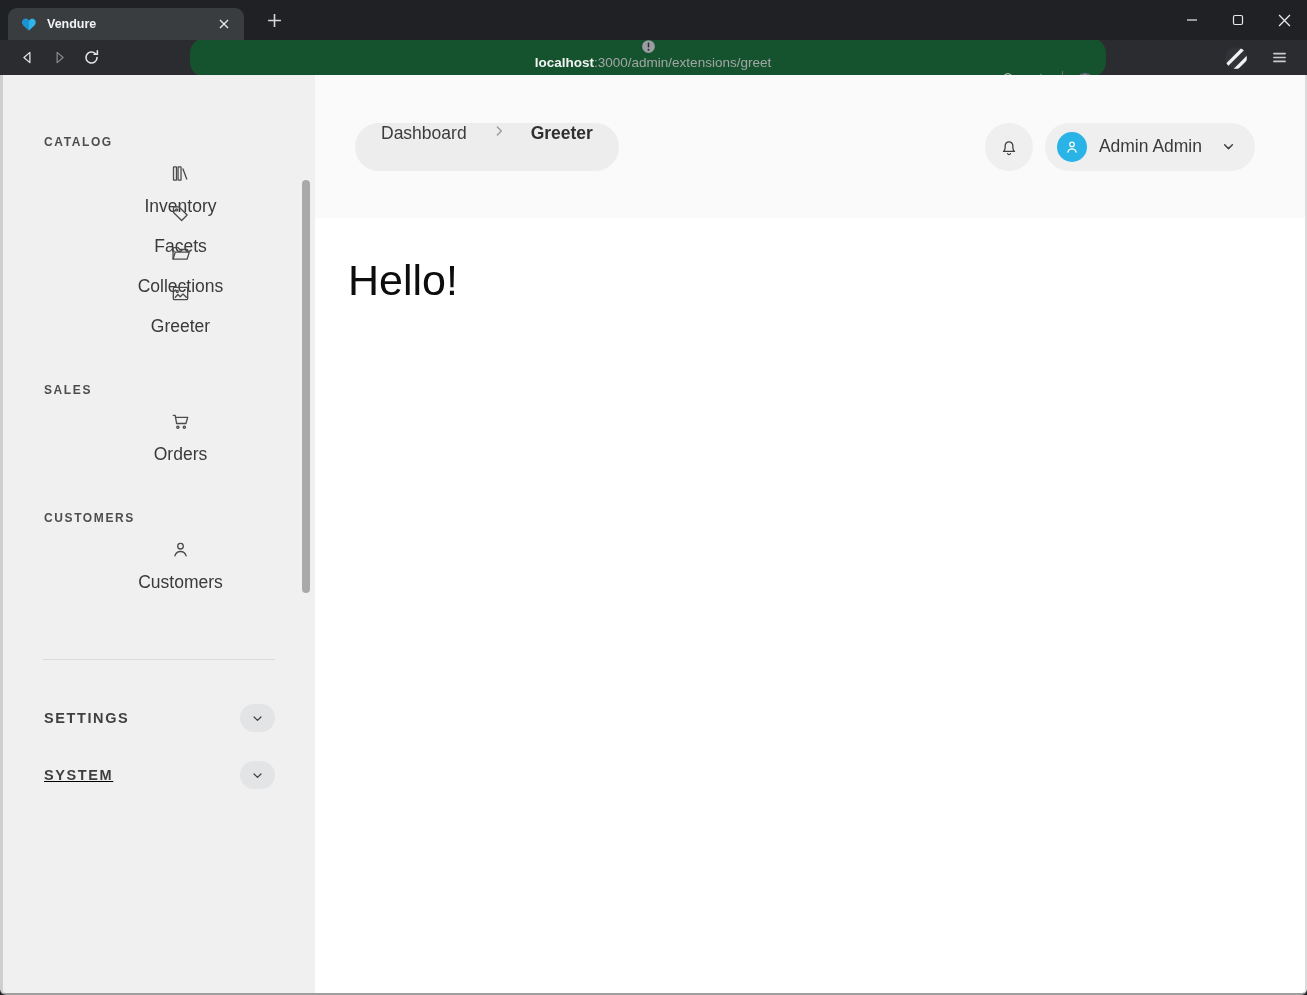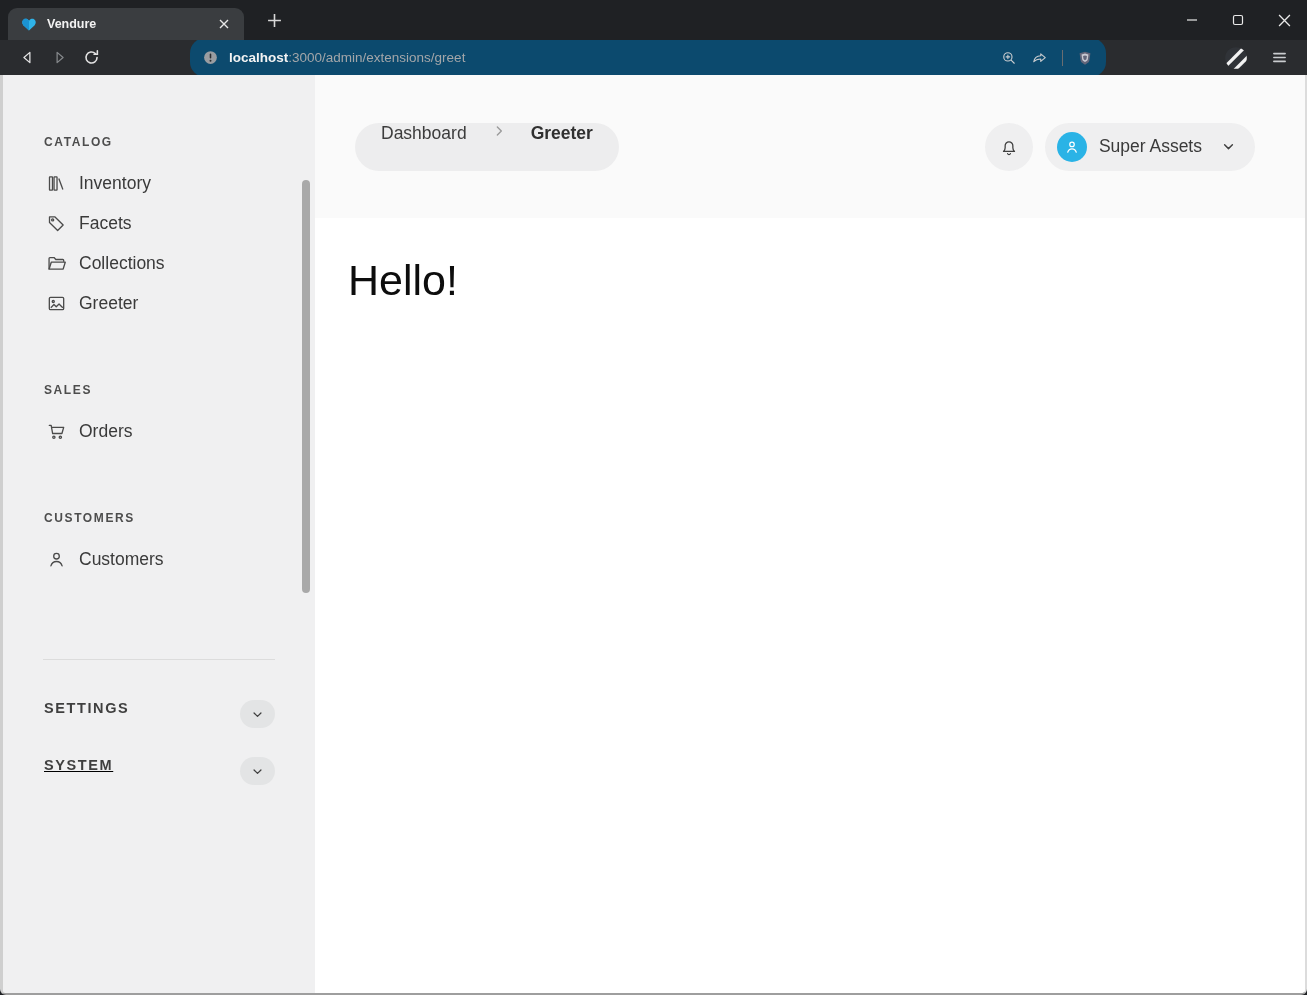--- a/index.html
+++ b/index.html
@@ -22,22 +22,22 @@
   .icon-btn { display:flex; align-items:center; justify-content:center; border:none; background:transparent; cursor:pointer; }
   .tab-close { width:20px; height:20px; border-radius:4px; }
   .newtab { width:28px; height:28px; margin-left:16px; align-self:center; border-radius:6px; }
   .win-controls { position:absolute; right:0; top:0; height:40px; display:flex; }
   .win-btn { width:46px; height:40px; display:flex; align-items:center; justify-content:center; background:transparent; border:none; cursor:pointer; }
 
   
   .toolbar { height:35px; background:#2a2c2f; display:flex; align-items:center; padding:0 12px; flex:none; }
   .nav-btn { width:30px; height:28px; margin-right:2px; border-radius:6px; }
   .addressbar {
-    height:39px; width:916px; margin-left:82px; background:#0c4a6e;
-    border-radius:15px; display:flex; align-items:center; padding:0 12px; cursor:text;
+    height:39px; width:916px; margin-left:82px; background:#14532d;
+    border-radius:15px; display:flex; align-items:center; padding:0 12px; cursor:text;flex-direction:column;
   }
   .url { margin-left:10px; font-size:13.5px; white-space:nowrap; }
   .url .host { color:#f3f3f3; font-weight:bold; }
   .url .rest { color:#a3a6a9; }
   .address-right { margin-left:auto; display:flex; align-items:center; gap:13px; }
   .addr-divider { width:1px; height:16px; background:#6a6d70; }
   .toolbar-spacer { flex:1; }
   .profile-btn { width:26px; height:26px; border-radius:50%; margin-right:16px; }
   .menu-btn { width:28px; height:28px; margin-right:2px; }
 
@@ -52,27 +52,27 @@
   .sidebar { width:312px; flex:none; background:#f0f0f1; position:relative; }
   .logo { margin:40px 0 0 40px; font-size:31px; font-weight:bold; color:#19b4e8; letter-spacing:-0.5px; line-height:34px; }
   .logo sup { font-size:10px; vertical-align:22px; font-weight:bold; }
   .section-label {
     margin:60px 0 0 41px; font-size:12px; letter-spacing:1.6px;
     color:#4d4d4d; font-weight:bold; text-transform:uppercase;
   }
   .nav-list { margin-top:14px; list-style:none; }
   .nav-item {
     height:40px; display:flex; align-items:center; padding-left:43px; gap:12px;
-    color:#3a3a3a; font-size:17.5px; cursor:pointer;
+    color:#3a3a3a; font-size:17.5px; cursor:pointer;flex-direction:column;
   }
   .nav-item svg { color:#4b4b4b; flex:none; }
   .sidebar-divider { margin:80px 0 0 40px; width:232px; border-top:1px solid #dcdcdc; }
   .collapse-row {
     margin:40px 40px 0 41px; width:231px; height:36px;
-    display:flex; justify-content:space-between; 
+    display:flex; justify-content:space-between; align-items:center;
   }
   .collapse-row + .collapse-row { margin-top:21px;text-decoration:underline; }
   .collapse-label { font-size:14.5px; letter-spacing:1.6px; color:#3f3f3f; font-weight:bold; }
   .collapse-pill {
     width:35px; height:28px; border-radius:14px; background:#e3e4e5;
     display:flex; align-items:center; justify-content:center; border:none; cursor:pointer; color:#3f3f3f;
   }
   .side-scrollbar { position:absolute; right:5px; top:105px; width:8px; height:413px; border-radius:4px; background:#a9a9a9; cursor:grab; }
 
   
@@ -343,21 +343,21 @@
                 </svg>
             </span>
           </button>
           <div class="user-pill">
             <span class="user-avatar">
               <svg width="18" height="18" viewBox="0 0 24 24" fill="none" stroke="currentColor" stroke-width="1.6" stroke-linecap="round">
                   <circle cx="12" cy="8.5" r="3"></circle>
                   <path d="M6.3 19c.8-2.9 3-4.6 5.7-4.6s4.9 1.7 5.7 4.6"></path>
                 </svg>
             </span>
-            <span class="user-name">Super Assets</span>
+            <span class="user-name">Admin Admin</span>
             <span class="chev">
               <svg width="17" height="17" viewBox="0 0 24 24" fill="none" stroke="currentColor" stroke-width="2" stroke-linecap="round" stroke-linejoin="round">
                   <path d="M6.5 9.5l5.5 5.5 5.5-5.5"></path>
                 </svg>
             </span>
           </div>
         </div>
       </div>
 
       <div class="content-body">

